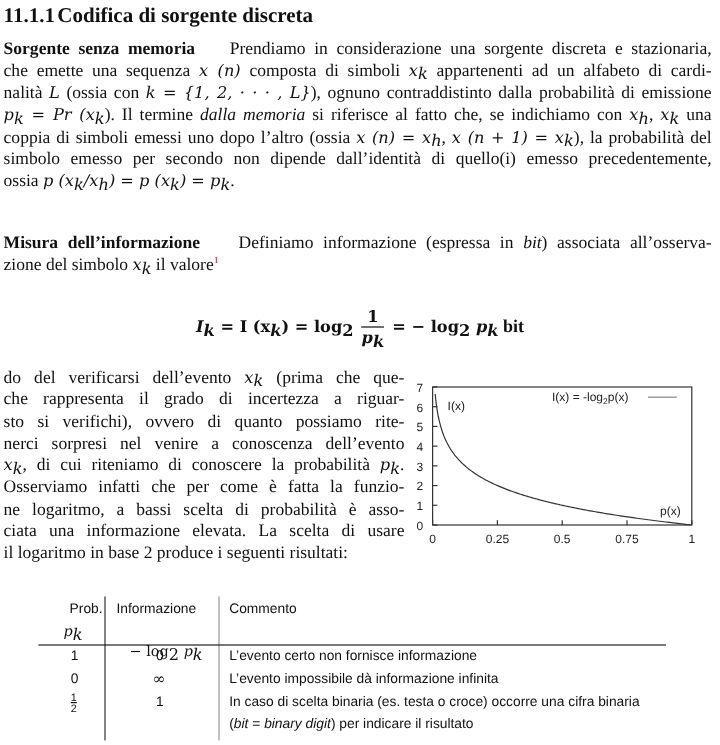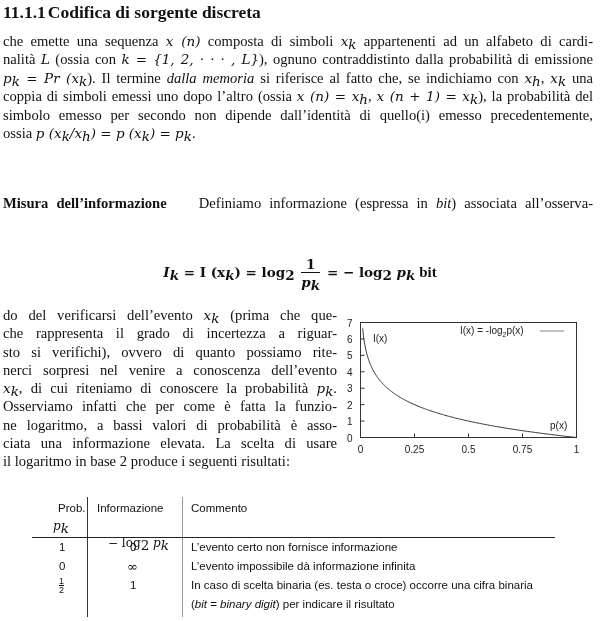--- a/index.html
+++ b/index.html
@@ -34,46 +34,48 @@
   .hfrac .top { border-bottom: 1px solid #111; }
 </style>
 </head>
 <body>
 
 <div class="abs title">
   <span class="num">11.1.1</span><span>Codifica di sorgente discreta</span>
 </div>
 
 <div class="abs para" style="left:3px; top:32px; width:590px;">
+  <span class="line"><b>Sorgente senza memoria</b>&nbsp;&nbsp;&nbsp;&nbsp;<span>Prendiamo in considerazione una sorgente discreta e stazionaria,</span></span>
   <span class="line"><span>che emette una sequenza </span><span class="m">x (n)</span><span> composta di simboli </span><span class="m">x</span><sub class="m">k</sub><span> appartenenti ad un alfabeto di cardi-</span></span>
   <span class="line"><span>nalità </span><span class="m">L</span><span> (ossia con </span><span class="m">k = {1, 2, · · · , L}</span><span>), ognuno contraddistinto dalla probabilità di emissione</span></span>
   <span class="line"><span class="m">p</span><sub class="m">k</sub><span class="mr"> = </span><span class="m">Pr (x</span><sub class="m">k</sub><span>). Il termine </span><i>dalla memoria</i><span> si riferisce al fatto che, se indichiamo con </span><span class="m">x</span><sub class="m">h</sub><span>, </span><span class="m">x</span><sub class="m">k</sub><span> una</span></span>
   <span class="line"><span>coppia di simboli emessi uno dopo l’altro (ossia </span><span class="m">x (n) = x</span><sub class="m">h</sub><span>, </span><span class="m">x (n + 1) = x</span><sub class="m">k</sub><span>), la probabilità del</span></span>
   <span class="line"><span>simbolo emesso per secondo non dipende dall’identità di quello(i) emesso precedentemente,</span></span>
   <span class="line last"><span>ossia </span><span class="m">p (x</span><sub class="m">k</sub><span class="m">/x</span><sub class="m">h</sub><span class="m">) = p (x</span><sub class="m">k</sub><span class="m">) = p</span><sub class="m">k</sub><span>.</span></span>
 </div>
 
 <div class="abs para" style="left:3px; top:194px; width:590px;">
   <span class="line"><b>Misura dell’informazione</b>&nbsp;&nbsp;&nbsp;&nbsp;<span>Definiamo informazione (espressa in </span><i>bit</i><span>) associata all’osserva-</span></span>
+  <span class="line last"><span>zione del simbolo </span><span class="m">x</span><sub class="m">k</sub><span> il valore</span><sup class="fn">1</sup></span>
 </div>
 
 <div class="abs eq">
   <span class="m">I</span><sub class="m">k</sub><span class="mr"> = I (x</span><sub class="m">k</sub><span class="mr">) = log</span><sub class="mr">2</sub>
   <span class="frac"><span class="n mr">1</span><span class="d"><span class="m">p</span><sub class="m">k</sub></span></span>
   <span class="mr">= − log</span><sub class="mr">2</sub><span class="m"> p</span><sub class="m">k</sub><span> bit</span>
 </div>
 
 <div class="abs para" style="left:3px; top:306px; width:334px; line-height:18.3px;">
   <span class="line">do del verificarsi dell’evento <span class="m">x</span><sub class="m">k</sub> (prima che que-</span>
   <span class="line">che rappresenta il grado di incertezza a riguar-</span>
   <span class="line">sto si verifichi), ovvero di quanto possiamo rite-</span>
   <span class="line">nerci sorpresi nel venire a conoscenza dell’evento</span>
   <span class="line"><span class="m">x</span><sub class="m">k</sub>, di cui riteniamo di conoscere la probabilità <span class="m">p</span><sub class="m">k</sub>.</span>
   <span class="line">Osserviamo infatti che per come è fatta la funzio-</span>
-  <span class="line">ne logaritmo, a bassi valori di probabilità è asso-</span>
+  <span class="line">ne logaritmo, a bassi scelta di probabilità è asso-</span>
   <span class="line">ciata una informazione elevata. La scelta di usare</span>
   <span class="line last">il logaritmo in base 2 produce i seguenti risultati:</span>
 </div>
 
 <div class="abs chart">
   <svg id="chart-svg" width="260" height="150" viewBox="0 0 260 150">
 
     <rect x="20.5" y="12.5" width="216" height="115" fill="none" stroke="#333" stroke-width="1"></rect>
     <g id="yticks">
         <line x1="20.5" x2="24.5" y1="127.5" y2="127.5" stroke="#333"></line>

